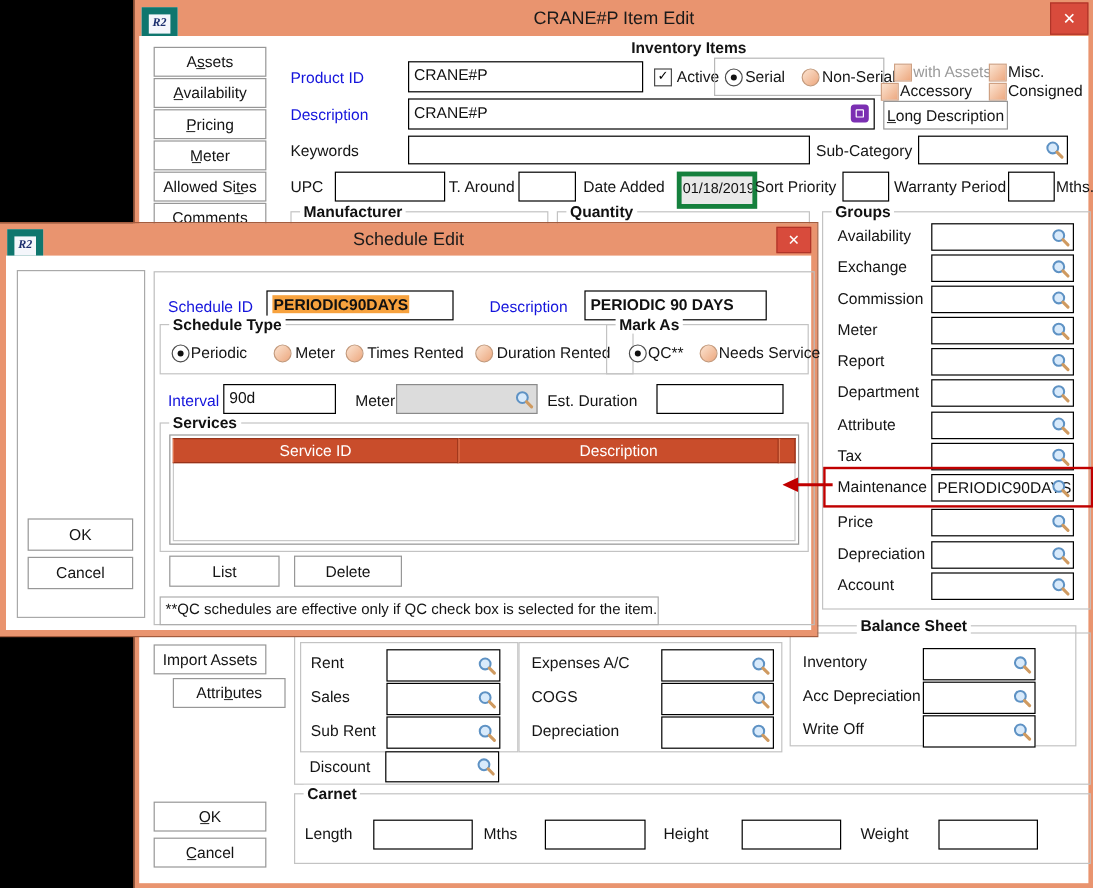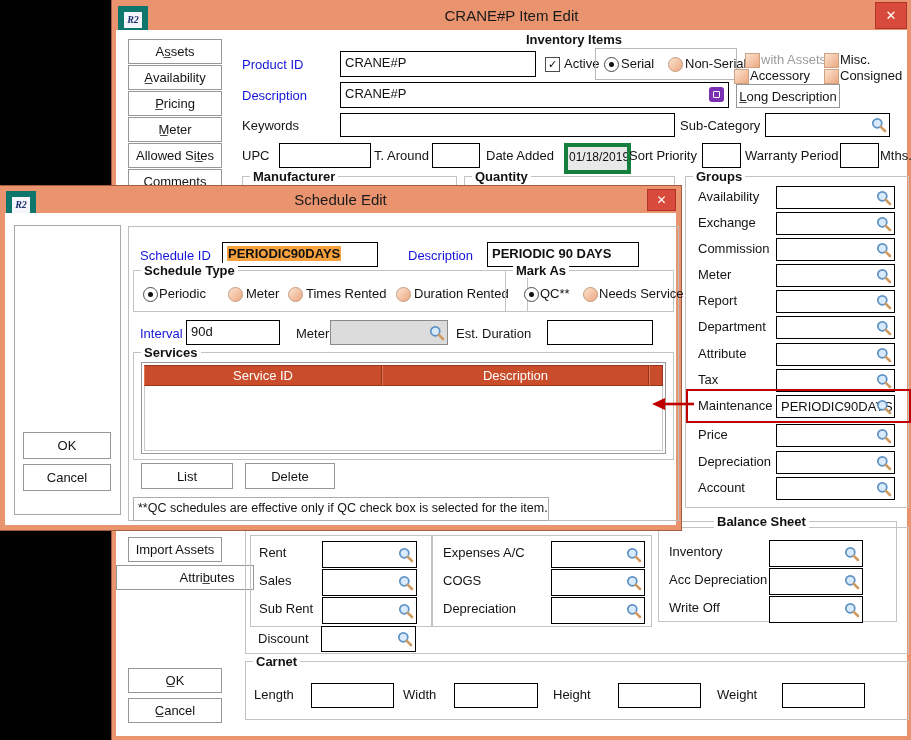--- a/index.html
+++ b/index.html
@@ -58,21 +58,21 @@
     </div>
     <div class="client" style="left:4px;top:30px;right:4px;bottom:4px;"></div>
 
     <div class="btn" style="left:16px;top:39px;width:92px;height:23px;">As̲sets</div>
     <div class="btn" style="left:16px;top:65px;width:92px;height:23px;">A̲vailability</div>
     <div class="btn" style="left:16px;top:91px;width:92px;height:23px;">P̲ricing</div>
     <div class="btn" style="left:16px;top:117px;width:92px;height:23px;">M̲eter</div>
     <div class="btn" style="left:16px;top:143px;width:92px;height:23px;">Allowed Sit̲es</div>
     <div class="btn" style="left:16px;top:169px;width:92px;height:23px;">Comments</div>
     <div class="btn" style="left:16px;top:537px;width:92px;height:23px;">Import Assets</div>
-    <div class="btn" style="left:4px;top:565px;width:92px;height:23px;padding-left:44px;">Attrib̲utes</div>
+    <div class="btn" style="left:32px;top:565px;width:92px;height:23px;">Attrib̲utes</div>
     <div class="btn" style="left:16px;top:668px;width:92px;height:23px;">O̲K</div>
     <div class="btn" style="left:16px;top:698px;width:92px;height:23px;">C̲ancel</div>
 
     <div class="lbl bold" style="left:130px;top:32px;width:664px;text-align:center;">Inventory Items</div>
 
     <div class="lbl blue" style="left:130px;top:57px;">Product ID</div>
     <div class="fld" style="left:228px;top:51px;width:194px;height:24px;">
         <span class="val">CRANE#P</span>
       </div>
     <span class="cb on" style="left:433px;top:57px;">✓</span>
@@ -318,21 +318,21 @@
           <svg class="mag" viewBox="0 0 16 16">
             <circle cx="6.3" cy="6.3" r="4.5"></circle>
             <line x1="9.8" y1="9.8" x2="14" y2="14"></line>
           </svg>
         </div>
     </div>
     <div class="gb" style="left:133px;top:661px;width:662px;height:57px;">
       <span class="cap">Carnet</span>
       <div class="lbl" style="left:8px;top:25px;">Length</div>
       <div class="fld" style="left:65px;top:21px;width:81px;height:23px;"></div>
-      <div class="lbl" style="left:157px;top:25px;">Width</div>
+      <div class="lbl" style="left:157px;top:25px;">Mths</div>
       <div class="fld" style="left:208px;top:21px;width:82px;height:23px;"></div>
       <div class="lbl" style="left:307px;top:25px;">Height</div>
       <div class="fld" style="left:372px;top:21px;width:81px;height:23px;"></div>
       <div class="lbl" style="left:471px;top:25px;">Weight</div>
       <div class="fld" style="left:536px;top:21px;width:81px;height:23px;"></div>
     </div>
   </div>
 
   <div class="win" style="left:0;top:186px;width:681px;height:344px;z-index:50;">
     <div class="titlebar" style="height:27px;">

